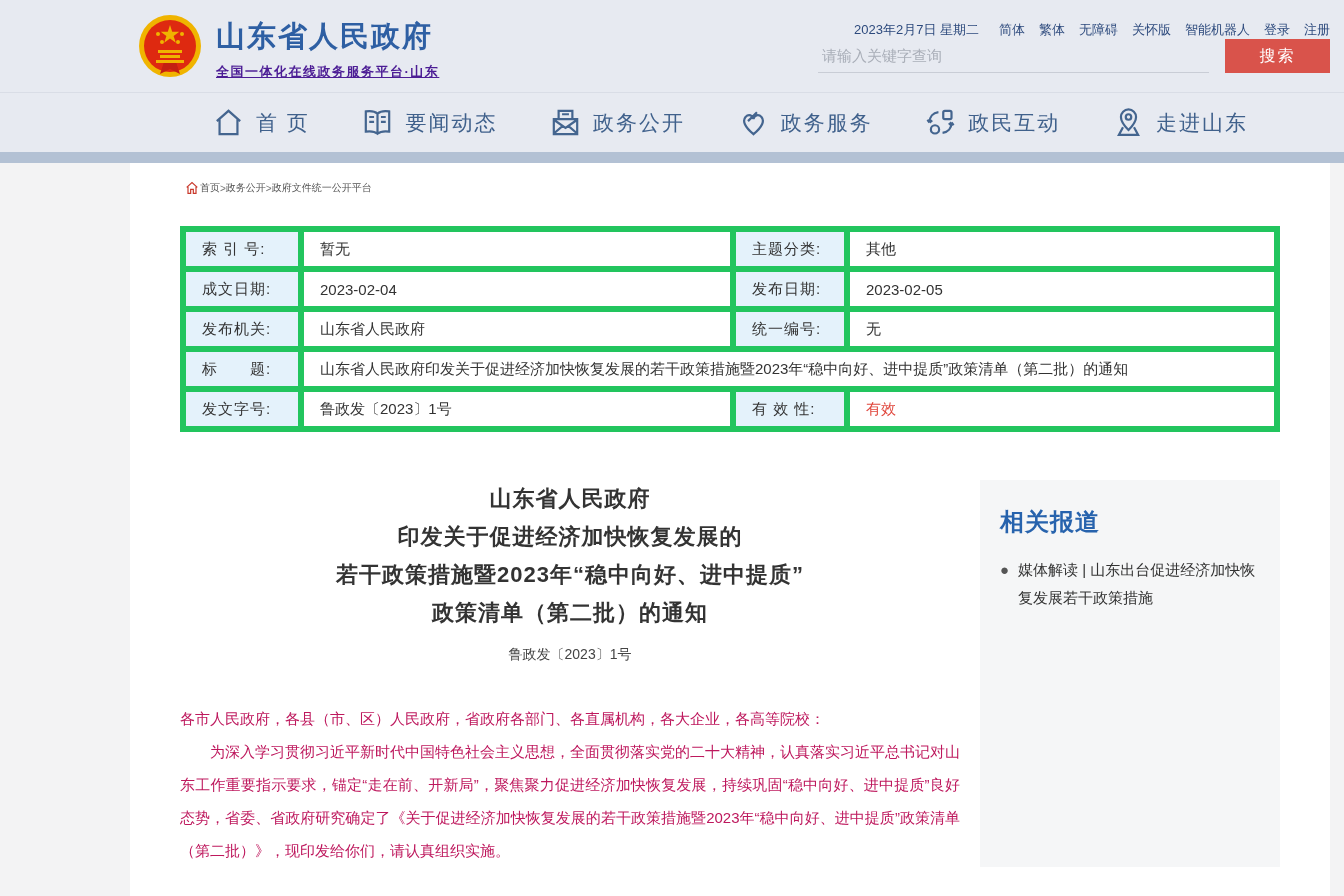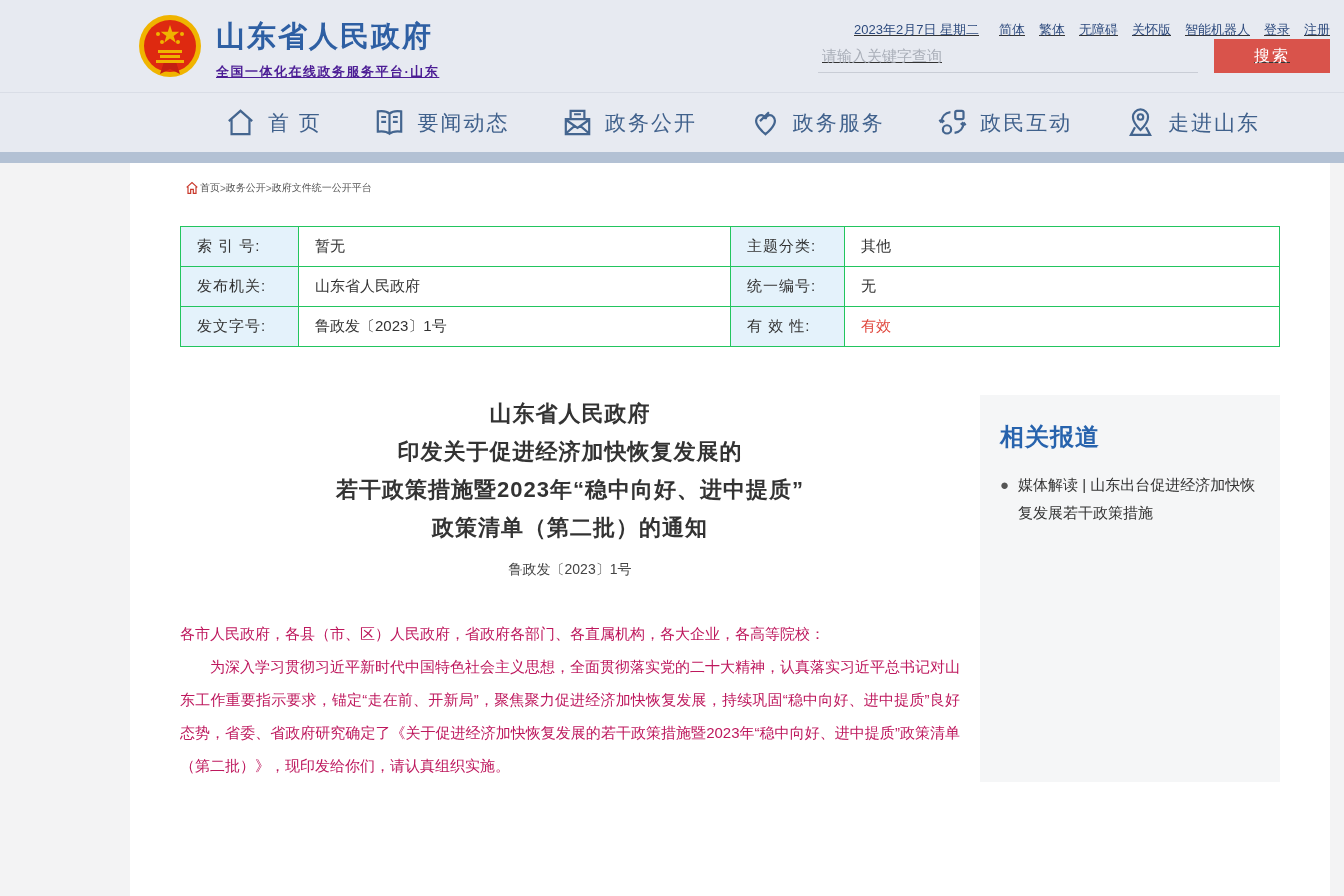--- a/index.html
+++ b/index.html
@@ -11,36 +11,36 @@
   
   .header-outer { background:#e7eaf1; }
   .header-inner {
     width:1200px; margin-left:130px; height:92px;
     display:flex; align-items:center;
   }
   .logo { width:72px; height:72px; margin:4px 10px 0 4px; flex:0 0 auto; }
   .title-block { display:flex; flex-direction:column; gap:6px; margin-top:6px; }
   .site-title { font-size:29px; font-weight:bold; color:#2e5fa3; letter-spacing:2px; }
   .site-subtitle { font-size:13px; font-weight:bold; color:#4c1d95; letter-spacing:1.5px;text-decoration:underline; }
-  .header-right { margin-left:auto; width:512px; display:flex; flex-direction:column; margin-top:2px;text-decoration:underline; }
+  .header-right { margin-left:auto; width:512px; display:flex; flex-direction:column; margin-top:2px; }
   .top-links { display:flex; justify-content:flex-end; gap:14px; font-size:13px; color:#2d4a7d; white-space:nowrap; }
   .top-links .date { margin-right:6px; }
   .top-links a { color:#2d4a7d; text-decoration:none; cursor:pointer; }
   .search-row { display:flex; gap:16px; }
   .search-input {
     flex:1; border:none; border-bottom:1px solid #c9cdd6; background:transparent;
     font-size:15px; padding:7px 4px; color:#333; outline:none;
   }
   .search-input::placeholder { color:#a9aeb8; }
   .search-btn {
-    width:116px; height:34px; background:#d9534b; color:#fff; border:none;
+    width:105px; height:34px; background:#d9534b; color:#fff; border:none;
     font-size:16px; cursor:pointer; letter-spacing:2px;
   }
   
-  .nav-outer { background:#e7eaf1; border-top:1px solid #d9dde6;padding-left:12px; }
+  .nav-outer { background:#e7eaf1; border-top:1px solid #d9dde6; }
   .nav-inner {
     width:1100px; margin-left:180px; height:59px;
     display:flex; align-items:center; justify-content:space-between; padding:0 32px;
   }
   .nav-item { display:flex; align-items:center; gap:11px; cursor:pointer; }
   .nav-item svg { width:33px; height:33px; stroke:#44658f; fill:none; stroke-width:1.6; }
   .nav-label { font-size:21px; color:#40618c; letter-spacing:2px; }
   .stripe { height:11px; background:#b3c1d4; }
   
   .content-outer { width:1200px; margin-left:130px; background:#fff; min-height:734px; }
@@ -49,21 +49,21 @@
     display:flex; align-items:center; gap:0;
   }
   .breadcrumb svg { width:16px; height:16px; stroke:#c9392c; fill:none; stroke-width:1.8; }
   .crumb { cursor:pointer; }
   .crumb-sep { color:#777; }
   
   .meta-table {
     margin:30px 50px 0 50px; width:1100px;
     border-collapse:collapse; font-size:15px;
   }
-  .meta-table td { border:1px solid #22c55e; height:40px; padding:4px 14px 4px 16px; }
+  .meta-table td { border:6px solid #22c55e; height:40px; padding:4px 14px 4px 16px; }
   .meta-table td.lbl { background:#e4f2fb; width:118px; letter-spacing:1px; }
   .meta-table td.lbl2 { background:#e4f2fb; width:114px; letter-spacing:1px; }
   .red { color:#e0473d; }
   
   .article-section { display:flex; padding:48px 0 0 50px; align-items:stretch; min-height:418px; }
   .article-col { width:780px; }
   .article-title {
     text-align:center; font-size:22px; font-weight:bold; line-height:38px;
     color:#333; letter-spacing:1px;
   }
@@ -179,24 +179,34 @@
 
   <table class="meta-table">
     <tbody>
         <tr>
       <td class="lbl">索 引 号:</td>
       <td style="width:432px;margin-left:10px;">暂无</td>
       <td class="lbl2">主题分类:</td>
       <td>其他</td>
     </tr>
     <tr>
+      <td class="lbl">成文日期:</td>
+      <td>2023-02-04</td>
+      <td class="lbl2">发布日期:</td>
+      <td>2023-02-05</td>
+    </tr>
+    <tr>
       <td class="lbl">发布机关:</td>
       <td>山东省人民政府</td>
       <td class="lbl2">统一编号:</td>
       <td>无</td>
+    </tr>
+    <tr>
+      <td class="lbl">标　　题:</td>
+      <td colspan="3">山东省人民政府印发关于促进经济加快恢复发展的若干政策措施暨2023年“稳中向好、进中提质”政策清单（第二批）的通知</td>
     </tr>
     <tr>
       <td class="lbl">发文字号:</td>
       <td>鲁政发〔2023〕1号</td>
       <td class="lbl2">有 效 性:</td>
       <td class="red">有效</td>
     </tr>
   </tbody>
     </table>
 

